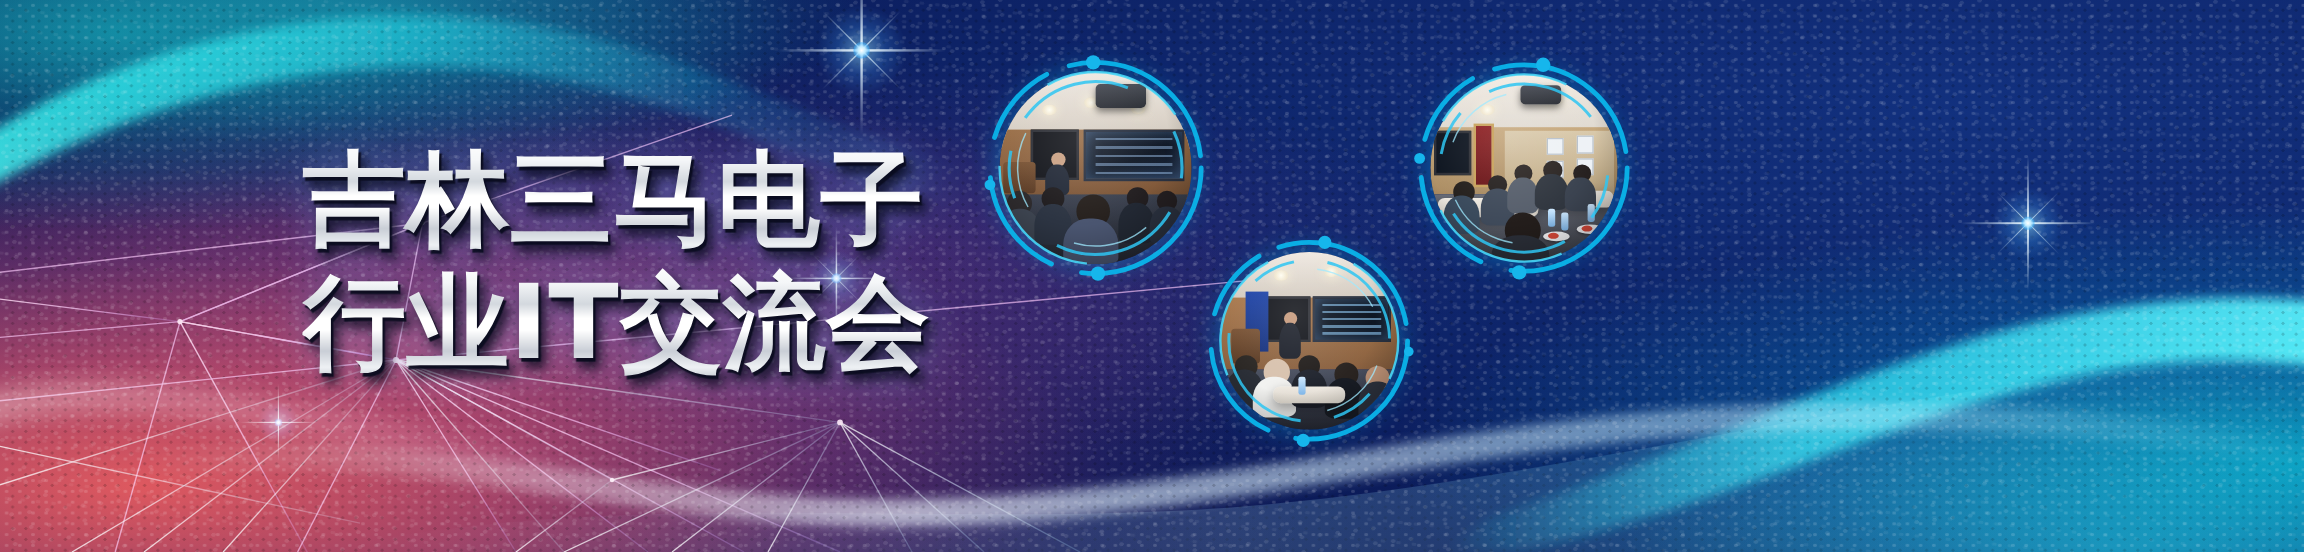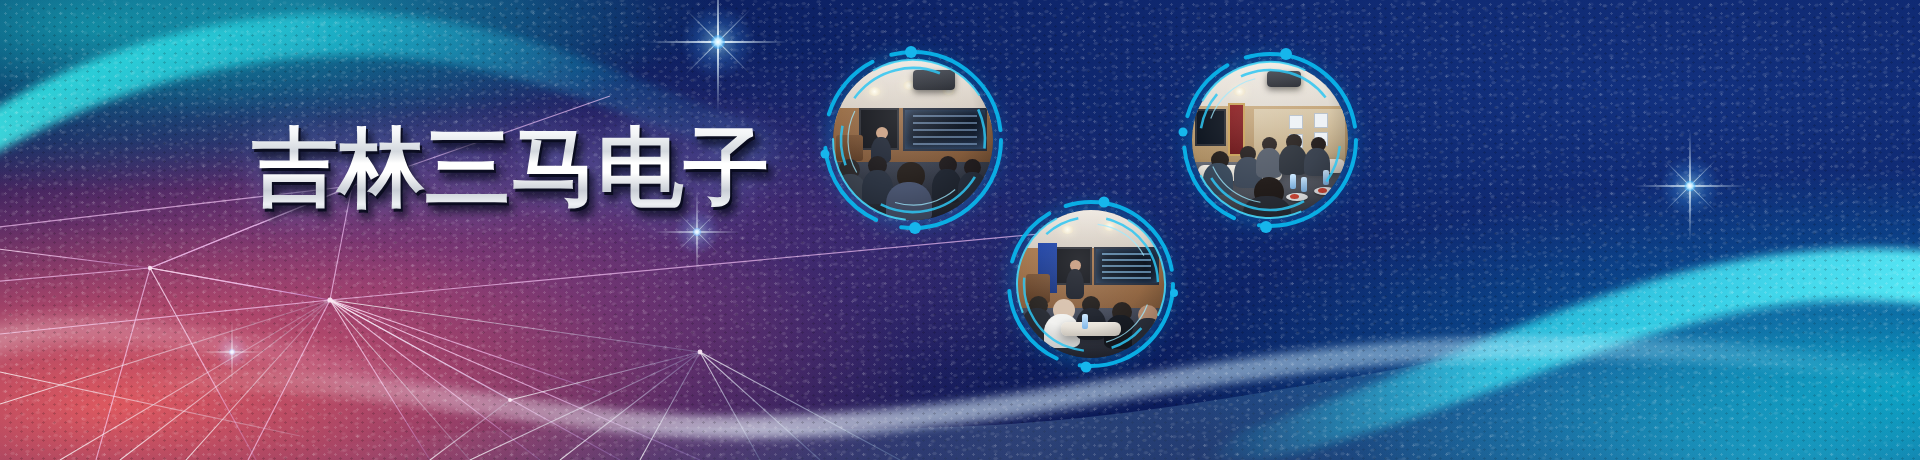--- a/index.html
+++ b/index.html
@@ -283,20 +283,21 @@
   </div>
   <div class="flare" style="left:232px;top:352px;transform:scale(.46);">
     <i class="glow"></i>
       <i class="ray-h"></i>
       <i class="ray-v"></i>
       <i class="core"></i>
   </div>
 
   <div class="title-block">
     <div class="title-line l1">吉林三马电子</div>
+    <div class="title-line l2">行业IT交流会</div>
   </div>
 
   <div class="medallion" style="left:815px;top:42px;width:196px;height:196px;">
     <div class="med-photo" style="left:18px;top:18px;width:160px;height:160px;">
       <div class="room">
         <div class="r-ceiling"></div>
         <div class="r-wall" style="top:30%;height:36%;"></div>
         <div class="r-floor"></div>
         <div class="r-light" style="left:22%;top:17%;"></div>
         <div class="r-light" style="left:44%;top:13%;"></div>

